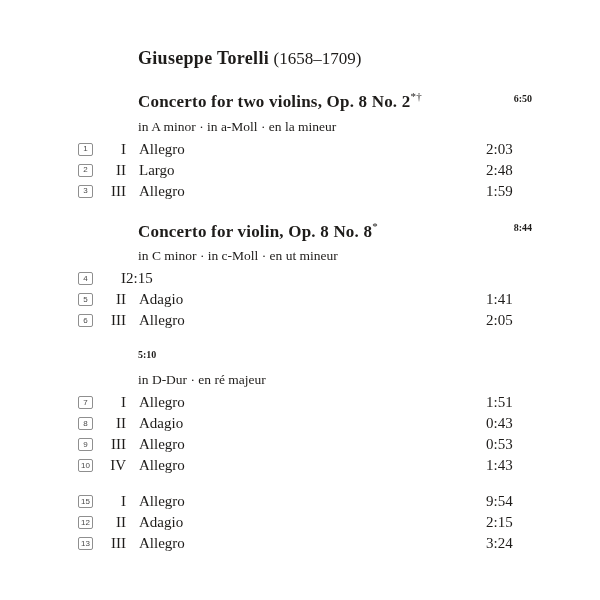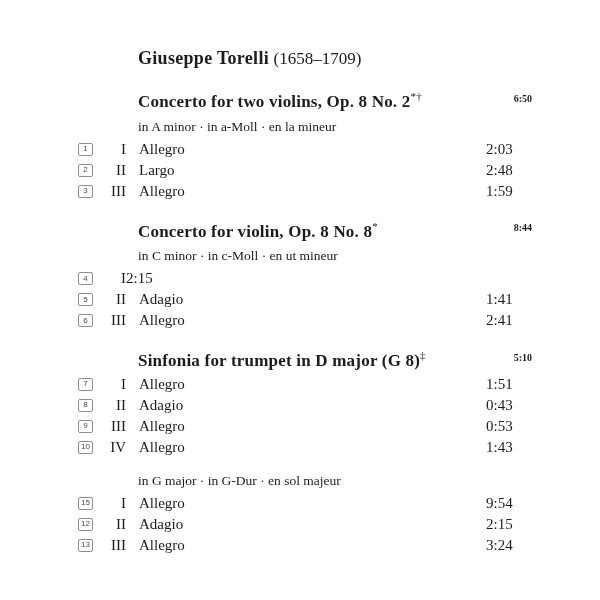--- a/index.html
+++ b/index.html
@@ -130,30 +130,30 @@
     <span class="track-box">5</span>
     <span class="movement-numeral">II</span>
     <span class="movement-name">Adagio</span>
     <span class="movement-duration">1:41</span>
   </div>
 
   <div class="movement-row">
     <span class="track-box">6</span>
     <span class="movement-numeral">III</span>
     <span class="movement-name">Allegro</span>
-    <span class="movement-duration">2:41</span>
+    <span class="movement-duration">2:05</span>
   </div>
 </div>
   </div>
 
   <div class="work">
     <div class="work-header">
-      <span class="work-title"><span>Sinfonia for trumpet in D major (G 8)</span><sup>‡</sup></span>
       <span class="work-duration">5:10</span>
     </div>
+    <div class="work-subtitle">in D-Dur · en ré majeur</div>
     <div class="movements">
   <div class="movement-row">
     <span class="track-box">7</span>
     <span class="movement-numeral">I</span>
     <span class="movement-name">Allegro</span>
     <span class="movement-duration">1:51</span>
   </div>
 
   <div class="movement-row">
     <span class="track-box">8</span>
@@ -172,21 +172,20 @@
   <div class="movement-row">
     <span class="track-box">10</span>
     <span class="movement-numeral">IV</span>
     <span class="movement-name">Allegro</span>
     <span class="movement-duration">1:43</span>
   </div>
 </div>
   </div>
 
   <div class="work">
-    <div class="work-subtitle">in G major · in G-Dur · en sol majeur</div>
     <div class="movements">
   <div class="movement-row">
     <span class="track-box">15</span>
     <span class="movement-numeral">I</span>
     <span class="movement-name">Allegro</span>
     <span class="movement-duration">9:54</span>
   </div>
 
   <div class="movement-row">
     <span class="track-box">12</span>

